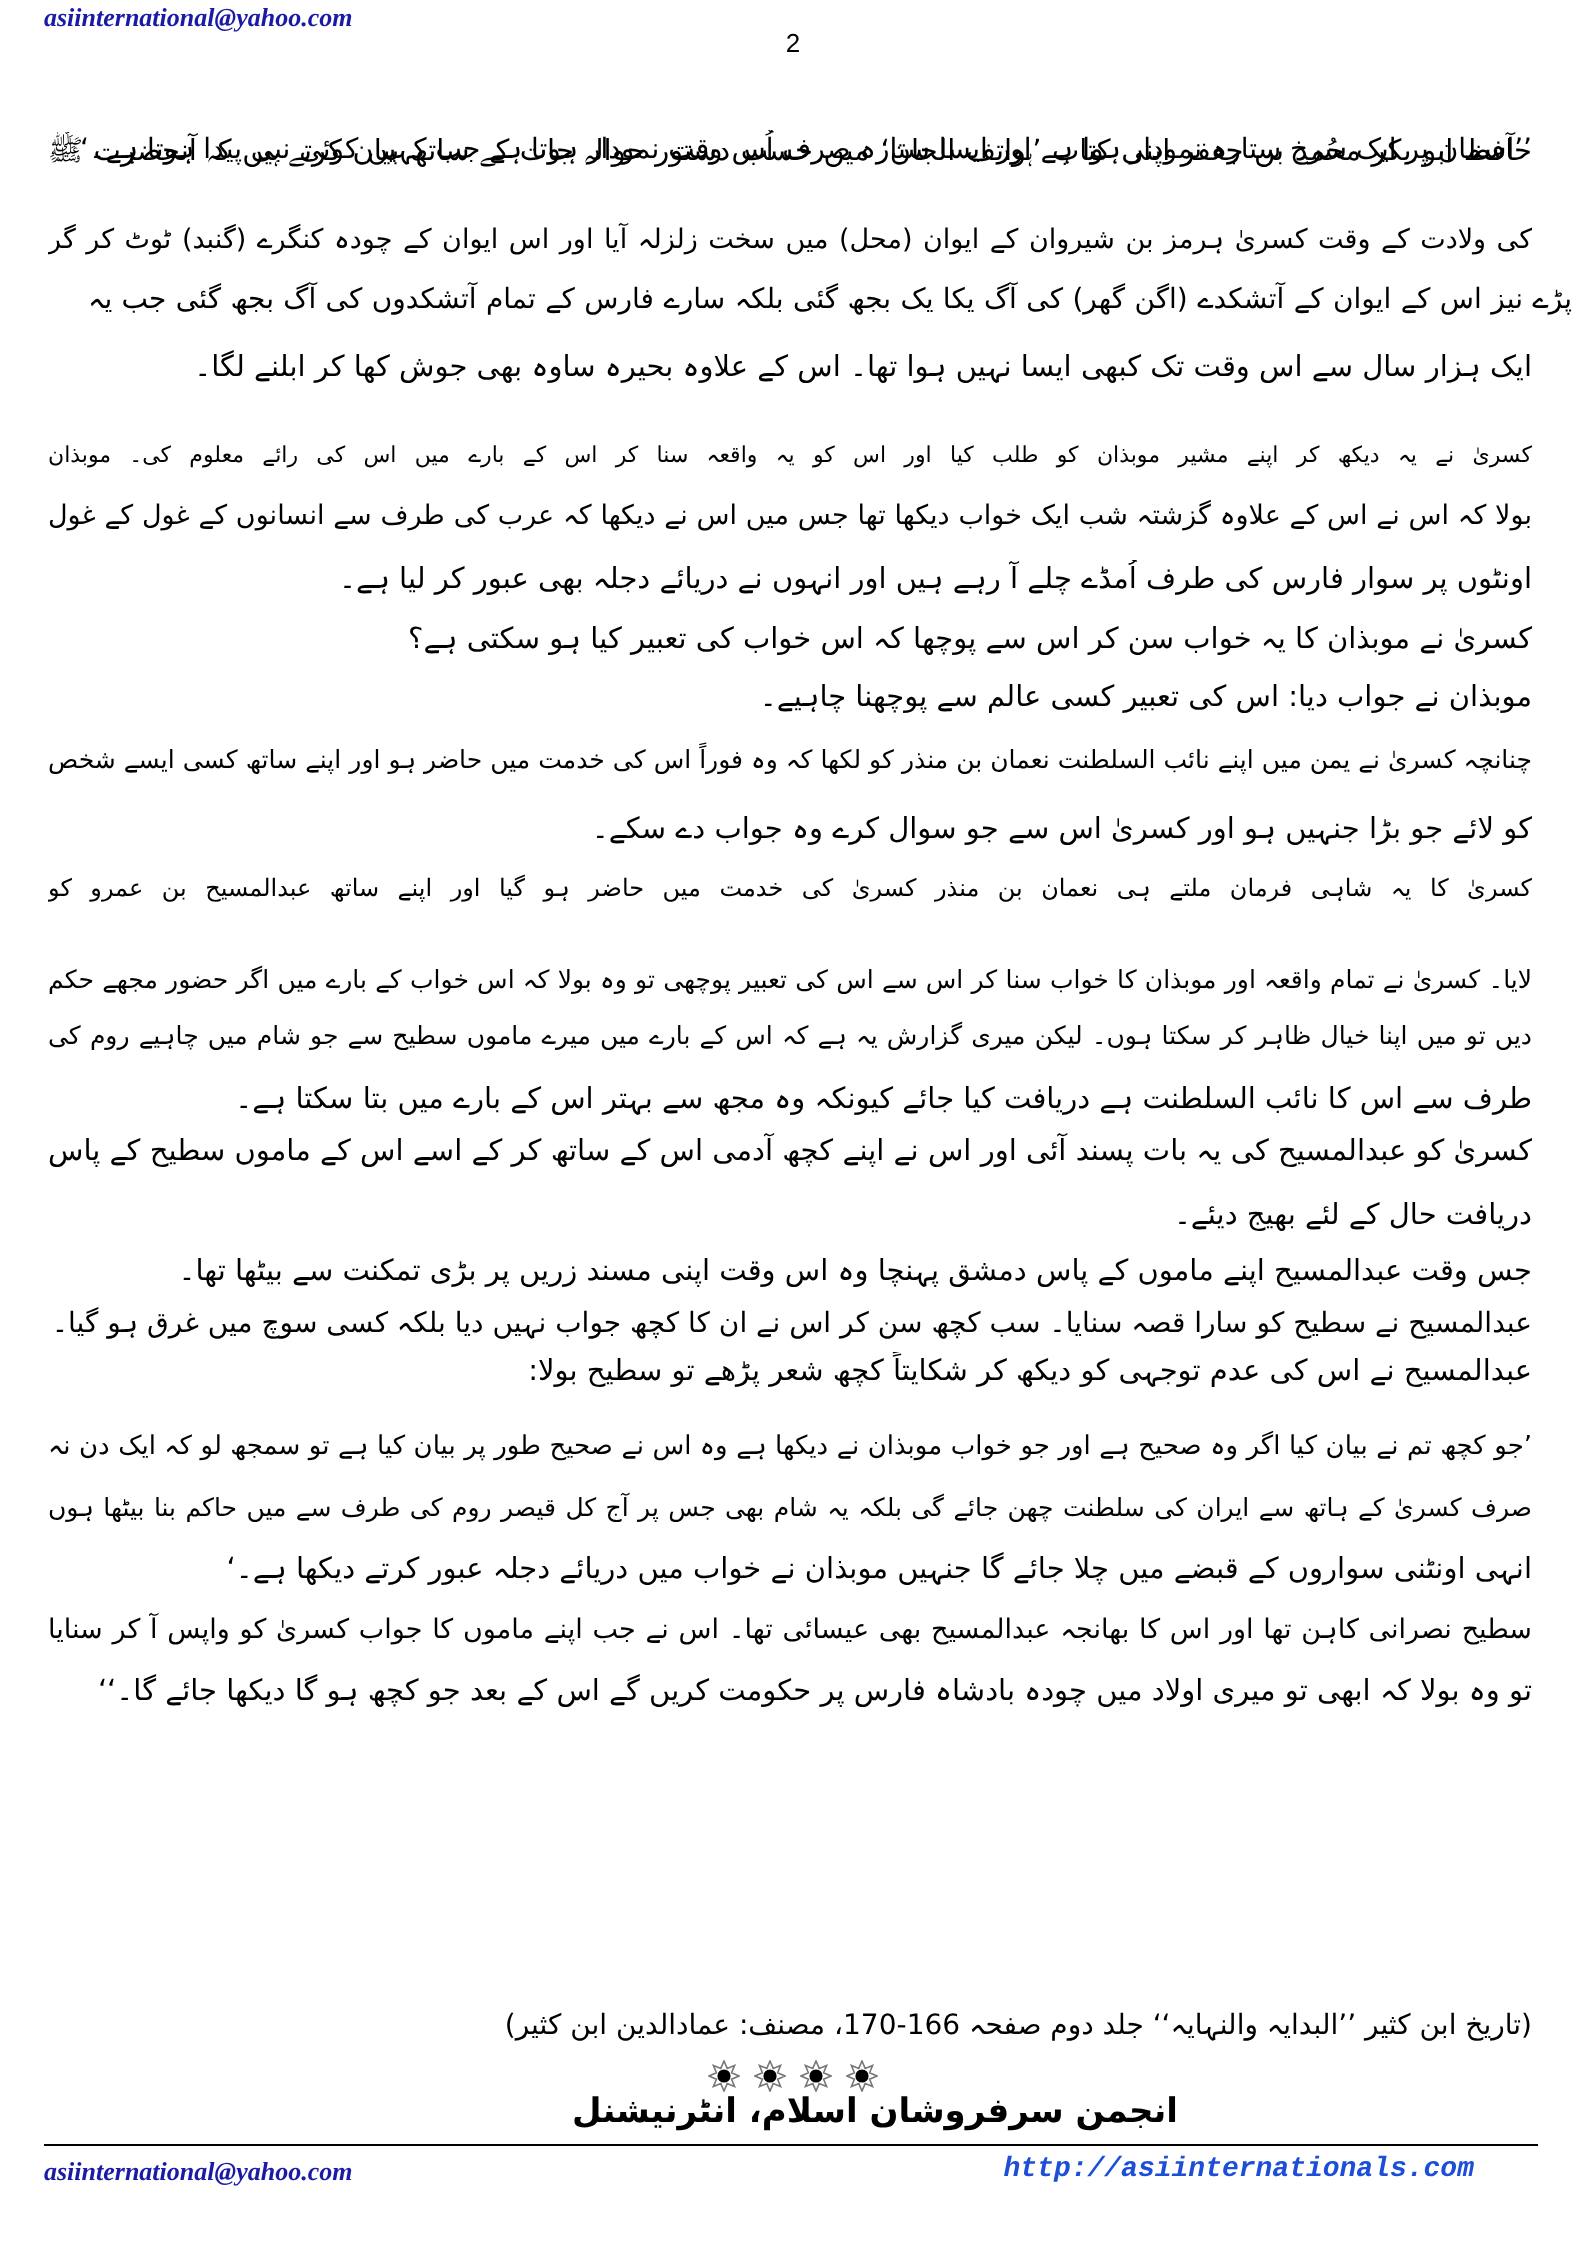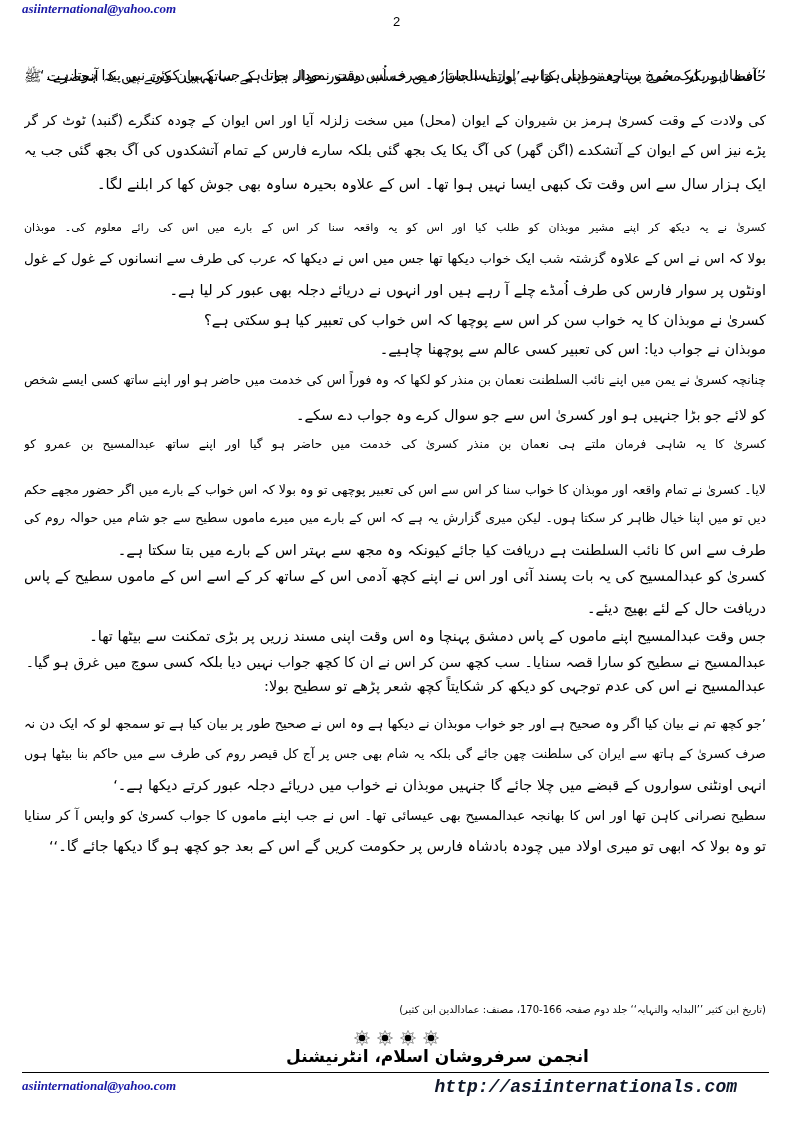--- a/index.html
+++ b/index.html
@@ -7,53 +7,53 @@
          font-family:"DejaVu Sans", sans-serif; color:#000; }
   .email-top { position:absolute; left:22px; top:1px; font-family:"Liberation Serif", serif;
                font-style:italic; font-weight:bold; font-size:13px; color:#1a1aa6; text-decoration:none; }
   .page-num { position:absolute; left:0; width:793px; top:14px; text-align:center;
               font-family:"Liberation Sans", sans-serif; font-size:13px; }
   .ln { position:absolute; left:24px; width:742px; direction:rtl; white-space:nowrap;
         font-family:"DejaVu Sans", sans-serif; font-size:14.5px; line-height:20px; overflow:hidden; }
   .ln.just { text-align:justify; text-align-last:justify; }
   .ln.r { text-align:right; }
   .cite { position:absolute; left:24px; width:742px; direction:rtl; text-align:right; white-space:nowrap;
-          font-size:10px; top:1004px; }
+          font-size:14px; top:1004px; }
   .stars { position:absolute; left:0; width:793px; top:1027px; text-align:center; }
   .star { display:inline-block; width:16px; height:16px; margin:0 1px; vertical-align:middle; }
   .org { position:absolute; left:0; width:793px; top:1046px; text-align:center; direction:rtl;
          font-family:"DejaVu Sans", sans-serif; font-weight:bold; font-size:17px;margin-left:41px; }
   .rule { position:absolute; left:22px; width:747px; top:1072px; height:0; border-top:1.5px solid #000; }
   .email-bot { position:absolute; left:22px; top:1078px; font-family:"Liberation Serif", serif;
                font-style:italic; font-weight:bold; font-size:13px; color:#1a1aa6; }
   .url-bot { position:absolute; right:56px; top:1077px; font-family:"Liberation Mono", monospace;
-             font-style:italic; font-weight:bold; font-size:18px; color:#0f172a; }
+             font-style:italic; font-weight:bold; font-size:14px; color:#1d4ed8; }
 </style>
 </head>
 <body>
 
 <div class="email-top">asiinternational@yahoo.com</div>
 <div class="page-num">2</div>
 
 <div id="body-text">
   <div class="ln r" style="top: 36px; padding-right: 26px; font-size: 14px; margin-top: 29px;">’’آسمان پر ایک سُرخ ستارہ نمودار ہوا ہے اور ایسا ستارہ صرف اُس وقت نمودار ہوتا ہے جب کہیں کوئی نبی پیدا ہوتا ہے۔‘</div>
   <div class="ln just" style="top:66px;">حافظ ابو بکر محمد بن جعفر اپنی کتاب ’ہواتف الجان‘ میں حسب دستور حوالہ جات کے ساتھ بیان کرتے ہیں کہ آنحضرت ﷺ</div>
   <div class="ln just" style="top: 110px; font-size: 13.5px;">کی ولادت کے وقت کسریٰ ہرمز بن شیروان کے ایوان (محل) میں سخت زلزلہ آیا اور اس ایوان کے چودہ کنگرے (گنبد) ٹوٹ کر گر</div>
-  <div class="ln just" style="top: 140px; font-size: 14px;">پڑے نیز اس کے ایوان کے آتشکدے (اگن گھر) کی آگ یکا یک بجھ گئی بلکہ سارے فارس کے تمام آتشکدوں کی آگ بجھ گئی جب یہ</div>
+  <div class="ln just" style="top: 140px; font-size: 14px; margin-left: 20px;">پڑے نیز اس کے ایوان کے آتشکدے (اگن گھر) کی آگ یکا یک بجھ گئی بلکہ سارے فارس کے تمام آتشکدوں کی آگ بجھ گئی جب یہ</div>
   <div class="ln r" style="top:174px;">ایک ہزار سال سے اس وقت تک کبھی ایسا نہیں ہوا تھا۔ اس کے علاوہ بحیرہ ساوہ بھی جوش کھا کر ابلنے لگا۔</div>
   <div class="ln just" style="top: 218px; font-size: 11px;">کسریٰ نے یہ دیکھ کر اپنے مشیر موبذان کو طلب کیا اور اس کو یہ واقعہ سنا کر اس کے بارے میں اس کی رائے معلوم کی۔ موبذان</div>
   <div class="ln just" style="top: 248px; font-size: 13.5px;">بولا کہ اس نے اس کے علاوہ گزشتہ شب ایک خواب دیکھا تھا جس میں اس نے دیکھا کہ عرب کی طرف سے انسانوں کے غول کے غول</div>
   <div class="ln r" style="top:280px;">اونٹوں پر سوار فارس کی طرف اُمڈے چلے آ رہے ہیں اور انہوں نے دریائے دجلہ بھی عبور کر لیا ہے۔</div>
   <div class="ln r" style="top:310px; padding-right:36px;">کسریٰ نے موبذان کا یہ خواب سن کر اس سے پوچھا کہ اس خواب کی تعبیر کیا ہو سکتی ہے؟</div>
   <div class="ln r" style="top:339px;">موبذان نے جواب دیا: اس کی تعبیر کسی عالم سے پوچھنا چاہیے۔</div>
   <div class="ln just" style="top: 370px; font-size: 12.5px;">چنانچہ کسریٰ نے یمن میں اپنے نائب السلطنت نعمان بن منذر کو لکھا کہ وہ فوراً اس کی خدمت میں حاضر ہو اور اپنے ساتھ کسی ایسے شخص</div>
   <div class="ln r" style="top:405px;">کو لائے جو بڑا جنہیں ہو اور کسریٰ اس سے جو سوال کرے وہ جواب دے سکے۔</div>
   <div class="ln just" style="top: 434px; font-size: 12px;">کسریٰ کا یہ شاہی فرمان ملتے ہی نعمان بن منذر کسریٰ کی خدمت میں حاضر ہو گیا اور اپنے ساتھ عبدالمسیح بن عمرو کو</div>
   <div class="ln just" style="top: 480px; font-size: 12.5px;">لایا۔ کسریٰ نے تمام واقعہ اور موبذان کا خواب سنا کر اس سے اس کی تعبیر پوچھی تو وہ بولا کہ اس خواب کے بارے میں اگر حضور مجھے حکم</div>
-  <div class="ln just" style="top: 508px; font-size: 12.5px;">دیں تو میں اپنا خیال ظاہر کر سکتا ہوں۔ لیکن میری گزارش یہ ہے کہ اس کے بارے میں میرے ماموں سطیح سے جو شام میں حوالہ روم کی</div>
+  <div class="ln just" style="top: 508px; font-size: 12.5px;">دیں تو میں اپنا خیال ظاہر کر سکتا ہوں۔ لیکن میری گزارش یہ ہے کہ اس کے بارے میں میرے ماموں سطیح سے جو شام میں چاہیے روم کی</div>
   <div class="ln r" style="top:540px;">طرف سے اس کا نائب السلطنت ہے دریافت کیا جائے کیونکہ وہ مجھ سے بہتر اس کے بارے میں بتا سکتا ہے۔</div>
   <div class="ln just" style="top:566px;">کسریٰ کو عبدالمسیح کی یہ بات پسند آئی اور اس نے اپنے کچھ آدمی اس کے ساتھ کر کے اسے اس کے ماموں سطیح کے پاس</div>
   <div class="ln r" style="top:598px;">دریافت حال کے لئے بھیج دیئے۔</div>
   <div class="ln r" style="top:626px;">جس وقت عبدالمسیح اپنے ماموں کے پاس دمشق پہنچا وہ اس وقت اپنی مسند زریں پر بڑی تمکنت سے بیٹھا تھا۔</div>
   <div class="ln r" style="top: 652px; font-size: 14px;">عبدالمسیح نے سطیح کو سارا قصہ سنایا۔ سب کچھ سن کر اس نے ان کا کچھ جواب نہیں دیا بلکہ کسی سوچ میں غرق ہو گیا۔</div>
   <div class="ln r" style="top:676px;">عبدالمسیح نے اس کی عدم توجہی کو دیکھ کر شکایتاً کچھ شعر پڑھے تو سطیح بولا:</div>
   <div class="ln just" style="top: 714px; font-size: 13px;">’جو کچھ تم نے بیان کیا اگر وہ صحیح ہے اور جو خواب موبذان نے دیکھا ہے وہ اس نے صحیح طور پر بیان کیا ہے تو سمجھ لو کہ ایک دن نہ</div>
   <div class="ln just" style="top: 744px; font-size: 12.5px;">صرف کسریٰ کے ہاتھ سے ایران کی سلطنت چھن جائے گی بلکہ یہ شام بھی جس پر آج کل قیصر روم کی طرف سے میں حاکم بنا بیٹھا ہوں</div>
   <div class="ln r" style="top:775px;">انہی اونٹنی سواروں کے قبضے میں چلا جائے گا جنہیں موبذان نے خواب میں دریائے دجلہ عبور کرتے دیکھا ہے۔‘</div>
   <div class="ln just" style="top: 805px; font-size: 13.5px;">سطیح نصرانی کاہن تھا اور اس کا بھانجہ عبدالمسیح بھی عیسائی تھا۔ اس نے جب اپنے ماموں کا جواب کسریٰ کو واپس آ کر سنایا</div>

